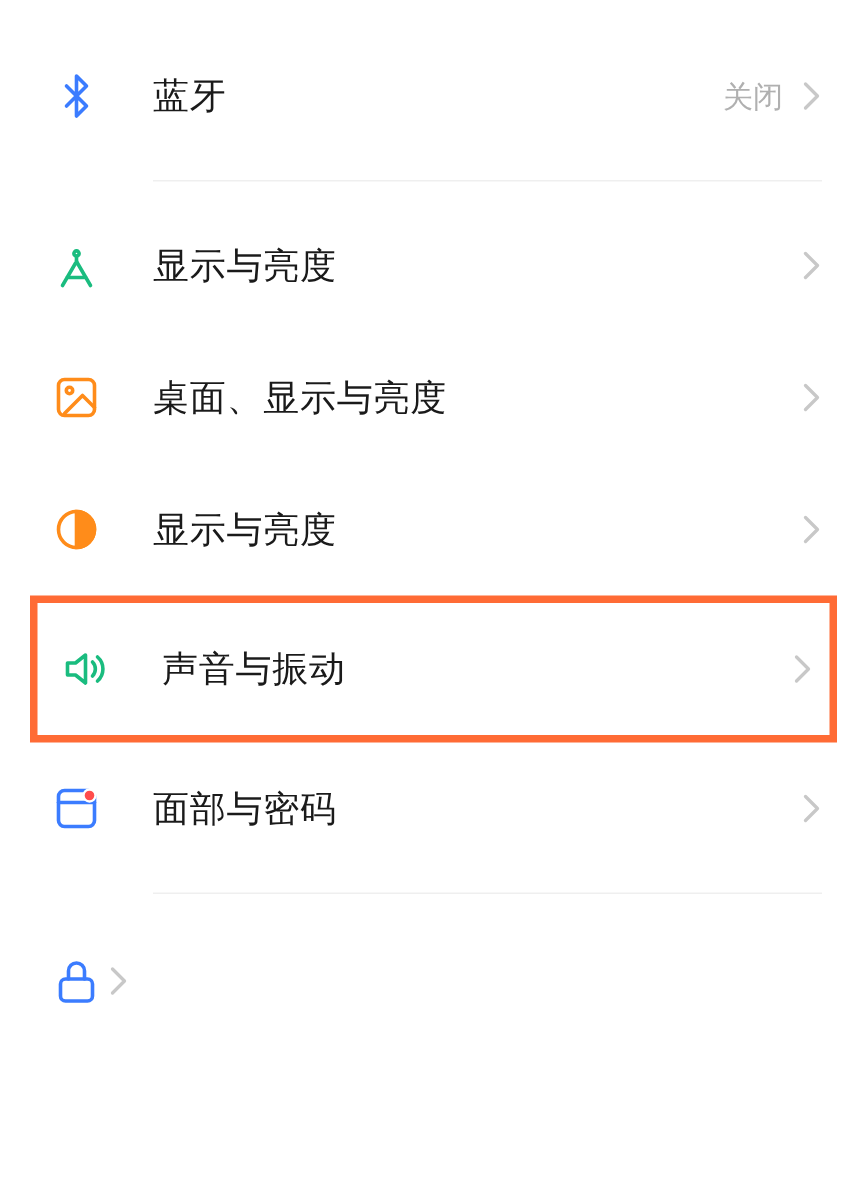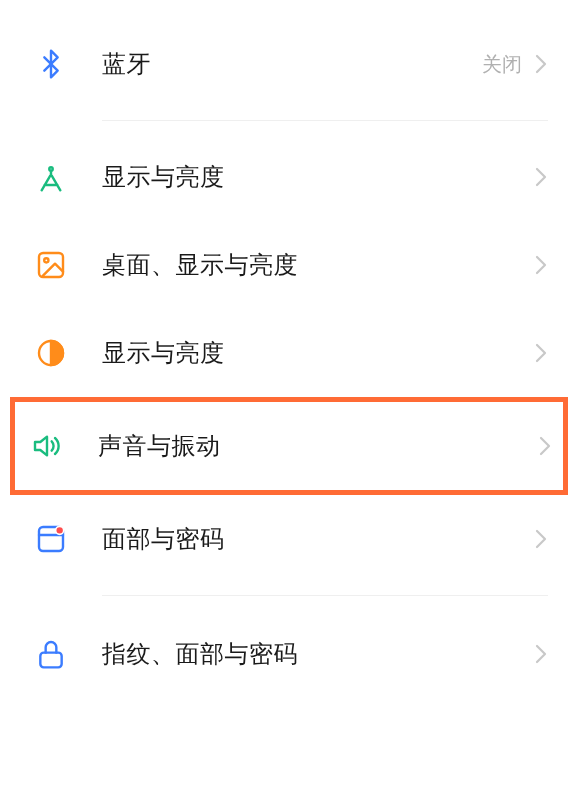--- a/index.html
+++ b/index.html
@@ -18,21 +18,21 @@
     .settings-item {
       display: flex;
       align-items: center;
       height: 88px;
       padding: 0 30px 0 30px;
       cursor: pointer;
       position: relative;
     }
     .settings-item.highlighted {
       border: 5px solid #ff6b35;
-      margin: 0 10px;
+      margin: 0 20px;
       padding: 0 11px 0 11px;
       height: 98px;
     }
     .icon-wrap {
       width: 42px;
       height: 42px;
       display: flex;
       align-items: center;
       justify-content: center;
       flex-shrink: 0;
@@ -173,21 +173,20 @@
 
   <div class="divider"></div>
 
   <div class="settings-item">
     <span class="icon-wrap">
       <svg viewBox="0 0 24 24" width="32" height="32" fill="none" stroke="#3b7cff" stroke-width="1.8" stroke-linecap="round" stroke-linejoin="round">
         <rect x="4" y="11" width="16" height="11" rx="2.5"></rect>
         <path d="M8 11V7a4 4 0 1 1 8 0v4"></path>
       </svg>
     </span>
-    <span class="item-label">指纹、面部与密码</span>
     <span class="chevron">
       <svg viewBox="0 0 14 24" width="14" height="24" fill="none" stroke="#c8c8c8" stroke-width="2.2" stroke-linecap="round" stroke-linejoin="round">
           <path d="M3 4l8 8-8 8"></path>
         </svg>
     </span>
   </div>
 
 </div>
 
 </body></html>

